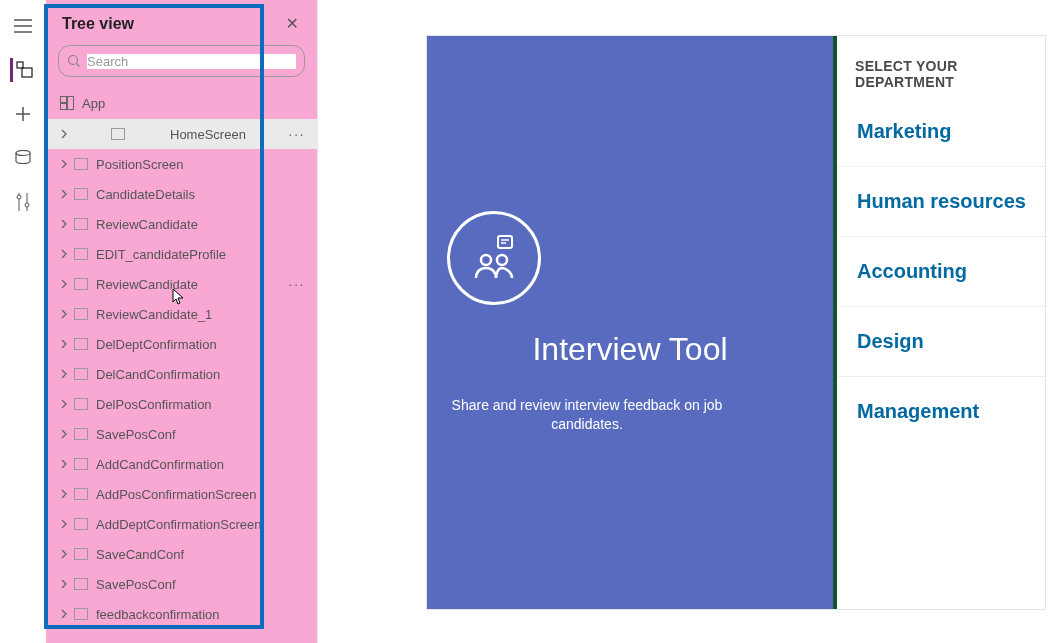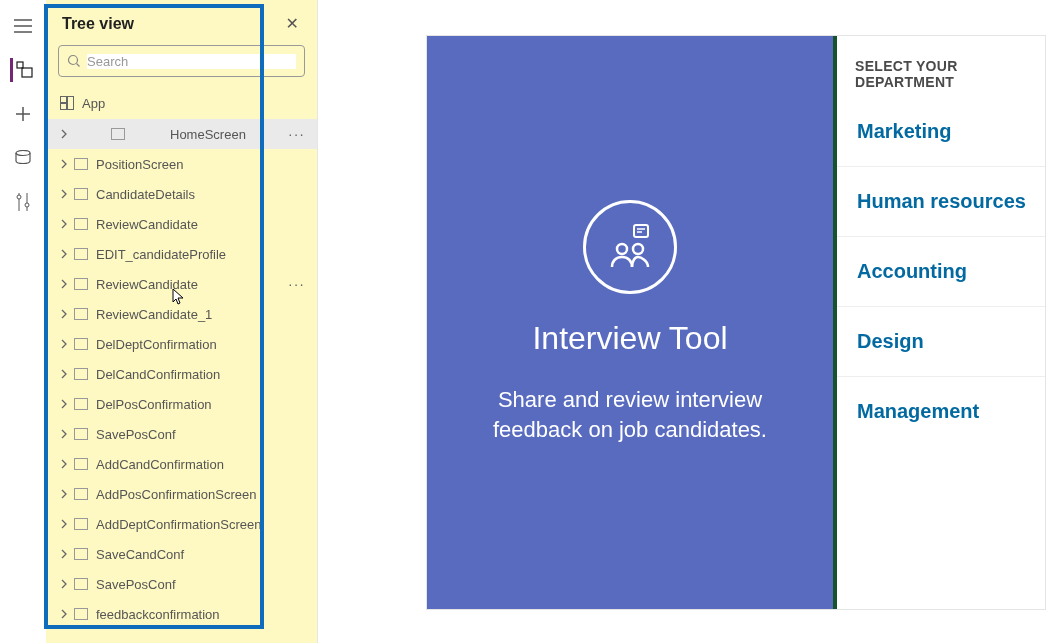--- a/index.html
+++ b/index.html
@@ -26,42 +26,42 @@
       height: 24px;
       display: flex;
       align-items: center;
       justify-content: center;
       color: #555;
       cursor: pointer;
     }
     .left-rail .rail-icon.selected { color: #1c1c1c; border-left: 3px solid #742774; margin-left: -3px; padding-left: 3px;}
     .tree-panel {
       width: 272px;
-      background: #fef9c3;
+      background: #f9a8d4;
       border-right: 1px solid #e6e6e6;
       position: relative;
       display: flex;
       flex-direction: column;
     }
     .tree-header {
       display: flex;
       align-items: center;
       justify-content: space-between;
       padding: 10px 14px 8px 16px;
       font-size: 16px;
       font-weight: 600;
       color: #222;
     }
     .close-x { font-size: 16px; color: #555; cursor: pointer; padding: 4px; font-weight: normal;}
     .search-wrap { padding: 0 12px 10px; }
     .search-box {
       display: flex;
       align-items: center;
       border: 1px solid #999;
-      border-radius: 4px;
+      border-radius: 12px;
       height: 32px;
       padding: 0 8px;
     }
     .search-box svg { color: #888; }
     .search-input {
       border: none;
       outline: none;
       flex: 1;
       margin-left: 6px;
       font-size: 13px;
@@ -118,41 +118,40 @@
       border: 1px solid #e5e5e5;
       background: #fff;
       overflow: hidden;
     }
     .preview-left {
       width: 406px;
       background: #586bbf;
       color: #fff;
       display: flex;
       flex-direction: column;
-      align-items: center;
       justify-content: center;
       text-align: center;
       padding: 20px;
     }
     .preview-icon {
       width: 94px; height: 94px;
       border: 3px solid #fff;
       border-radius: 50%;
       display: flex;
       align-items: center;
       justify-content: center;
       margin-bottom: 26px;
     }
     .preview-title {
       font-size: 32px;
       font-weight: 400;
       margin-bottom: 28px;
     }
     .preview-sub {
-      font-size: 22px;
+      font-size: 14px;
       max-width: 280px;
       line-height: 1.35;
     }
     .preview-right {
       flex: 1;
       background: #fff;
       display: flex;
       flex-direction: column;
       border-left: 4px solid #14532d;
     }

